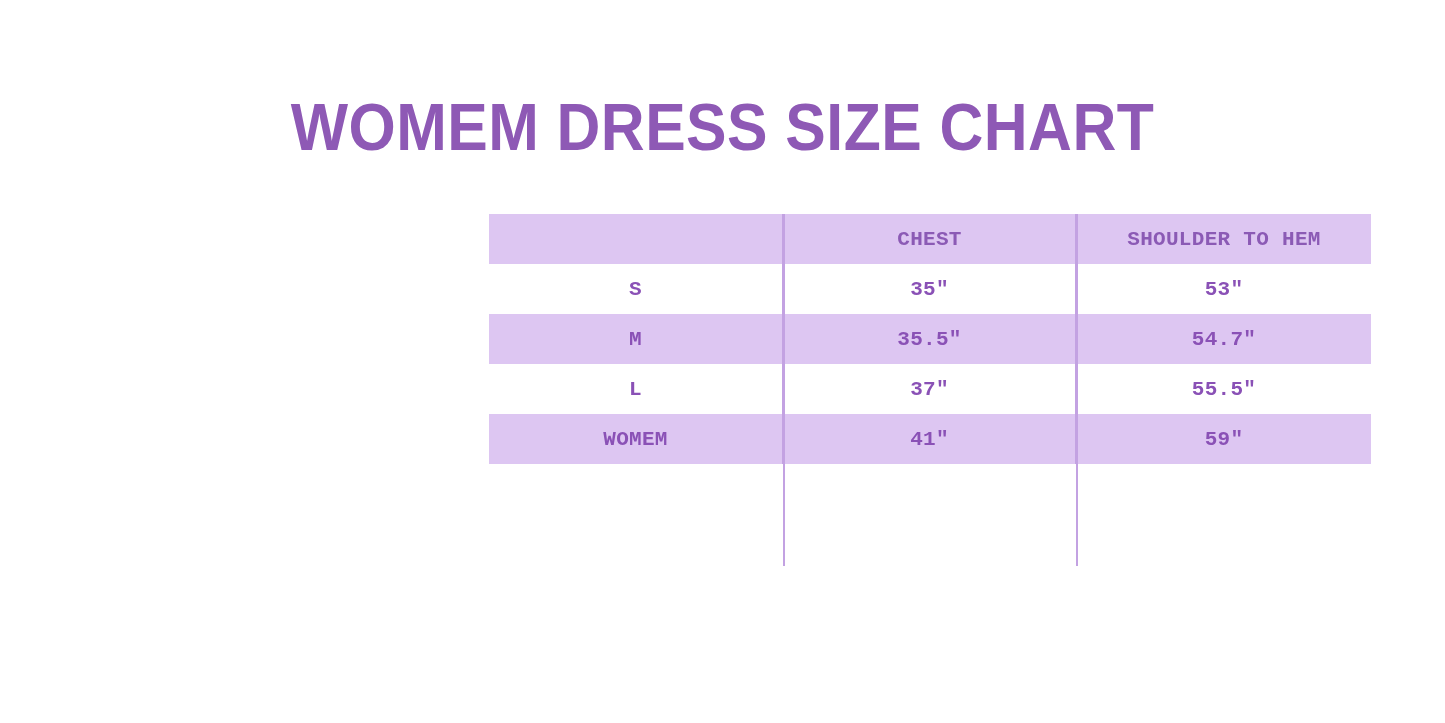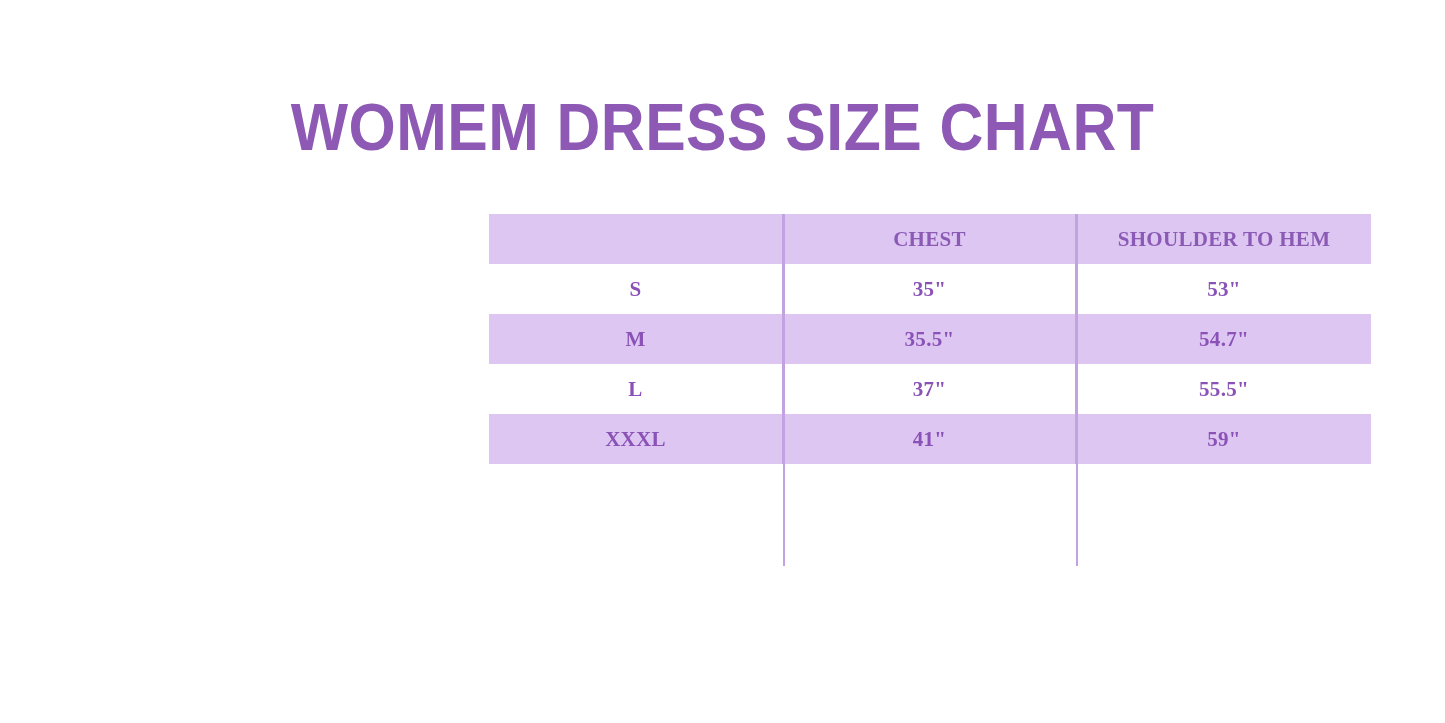--- a/index.html
+++ b/index.html
@@ -59,21 +59,21 @@
   table.size-table col.col-size      { width: 294px; }
   table.size-table col.col-chest     { width: 293px; }
   table.size-table col.col-shoulder  { width: 295px; }
 
   table.size-table th,
   table.size-table td {
     height: 50px;
     padding: 0;
     text-align: center;
     vertical-align: middle;
-    font-family: Liberation Serif, serif;
+    font-family: Liberation Mono, monospace;
     font-weight: bold;
     letter-spacing: 0.3px;
     white-space: nowrap;
   }
 
   table.size-table th {
     font-size: 21px;
     color: #8b5ab5;
   }
 
@@ -140,21 +140,21 @@
           <td class="cell-size">M</td>
           <td class="cell-chest">35.5"</td>
           <td class="cell-shoulder">54.7"</td>
         </tr>
         <tr class="row-plain">
           <td class="cell-size">L</td>
           <td class="cell-chest">37"</td>
           <td class="cell-shoulder">55.5"</td>
         </tr>
         <tr class="row-shade">
-          <td class="cell-size">XXXL</td>
+          <td class="cell-size">WOMEM</td>
           <td class="cell-chest">41"</td>
           <td class="cell-shoulder">59"</td>
         </tr>
       </tbody>
     </table>
 
     <div class="divider-overlay divider-1"></div>
     <div class="divider-overlay divider-2"></div>
   </div>
 

